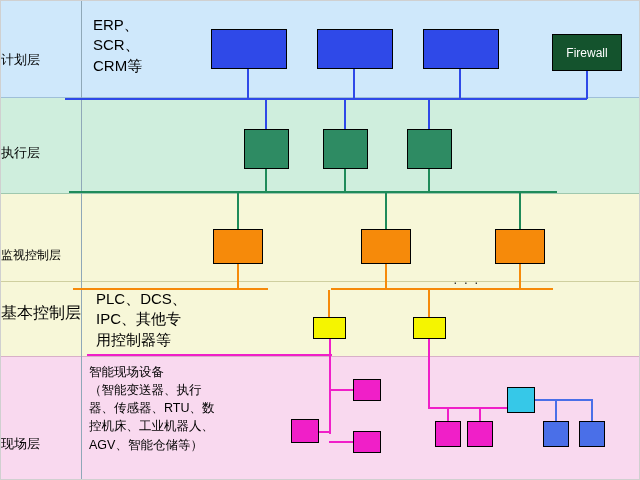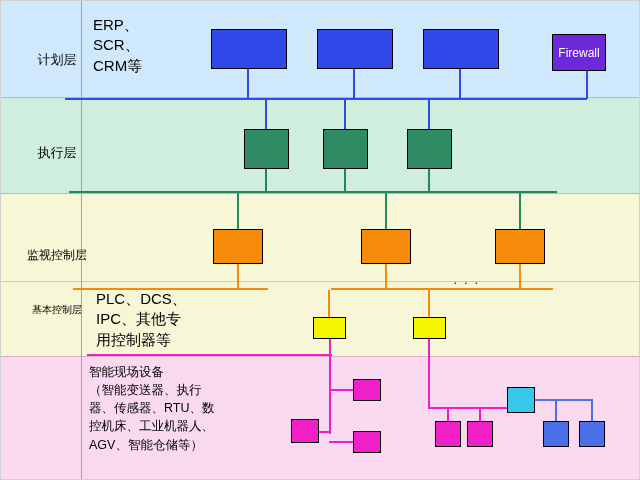--- a/index.html
+++ b/index.html
@@ -1,20 +1,20 @@
 <!DOCTYPE html>
 <html><head>
 <meta charset="utf-8">
 <style>
   html,body{margin:0;padding:0;background:#fff;}
   #root{position:relative;width:640px;height:480px;overflow:hidden;
         font-family:"Liberation Sans","DejaVu Sans",sans-serif;}
   .band{position:absolute;left:0;width:640px;}
-  .band-label{position:absolute;left:0;width:80px;text-align:center;
-              font-size:13px;color:#000;padding-left:16px;}
+  .band-label{position:absolute;left:0;width:80px;
+              font-size:13px;color:#000;}
   .desc{position:absolute;font-size:15px;color:#000;line-height:1.35;}
   .node{position:absolute;border:1px solid #000;box-sizing:border-box;}
   .line{position:absolute;}
   .vsep{position:absolute;width:1px;background:#555;}
   #root{border:1px solid #d0d0d0;box-sizing:border-box;}
 </style>
 </head>
 <body>
 
 <div id="root">
@@ -28,21 +28,22 @@
   <div class="line" style="left:0;top:96px;width:640px;height:1px;background:#9fbfd8;"></div>
   <div class="line" style="left:0;top:192px;width:640px;height:1px;background:#9fc8ae;"></div>
   <div class="line" style="left:0;top:280px;width:640px;height:1px;background:#cfcf9f;"></div>
   <div class="line" style="left:0;top:355px;width:640px;height:1px;background:#d8b0c8;"></div>
 
   <div class="vsep" style="left:80px;top:0;height:480px;background:#8fa8b8;"></div>
 
   <div class="band-label" style="top:50px;">计划层</div>
   <div class="band-label" style="top:246px;font-size:12px;">监视控制层</div>
   <div class="band-label" style="top:143px;">执行层</div>
-  <div class="band-label" style="top:302px;font-size:10px;">基本控制层</div>
+  <div class="band-label" style="top:302px;font-size:16px;">基本控制层</div>
+  <div class="band-label" style="top:434px;">现场层</div>
 
   <div class="desc" style="left:92px;top:14px;width:104px;white-space:pre;">ERP、
 SCR、
 CRM等</div>
   <div class="desc" style="left:95px;top:288px;width:125px;white-space:pre;">PLC、DCS、
 IPC、其他专
 用控制器等</div>
   <div class="desc" style="left:88px;top:362px;width:200px;white-space:pre;font-size:12.5px;line-height:1.45;">智能现场设备
 （智能变送器、执行
 器、传感器、RTU、数
@@ -51,21 +52,21 @@
 
   <div class="line" style="left:64px;top:97px;width:522px;height:2px;background:#2f49e8;"></div>
   <div class="line" style="left:246px;top:68px;width:2px;height:30px;background:#2f49e8;"></div>
   <div class="line" style="left:352px;top:68px;width:2px;height:30px;background:#2f49e8;"></div>
   <div class="line" style="left:458px;top:68px;width:2px;height:30px;background:#2f49e8;"></div>
   <div class="line" style="left:585px;top:70px;width:2px;height:28px;background:#2f49e8;"></div>
 
   <div class="node" style="left:210px;top:28px;width:76px;height:40px;background:#2f49e8;"></div>
   <div class="node" style="left:316px;top:28px;width:76px;height:40px;background:#2f49e8;"></div>
   <div class="node" style="left:422px;top:28px;width:76px;height:40px;background:#2f49e8;"></div>
-  <div class="node" style="left:551px;top:33px;width:54px;height:37px;background:#6d28d9;display:flex;align-items:center;justify-content:center;">
+  <div class="node" style="left:551px;top:33px;width:70px;height:37px;background:#14532d;display:flex;align-items:center;justify-content:center;">
     <span style="color:#fff;font-size:12px;">Firewall</span>
   </div>
 
   <div class="line" style="left:264px;top:97px;width:2px;height:31px;background:#2f49e8;"></div>
   <div class="line" style="left:343px;top:97px;width:2px;height:31px;background:#2f49e8;"></div>
   <div class="line" style="left:427px;top:97px;width:2px;height:31px;background:#2f49e8;"></div>
 
   <div class="node" style="left:243px;top:128px;width:45px;height:40px;background:#2e8b63;"></div>
   <div class="node" style="left:322px;top:128px;width:45px;height:40px;background:#2e8b63;"></div>
   <div class="node" style="left:406px;top:128px;width:45px;height:40px;background:#2e8b63;"></div>

